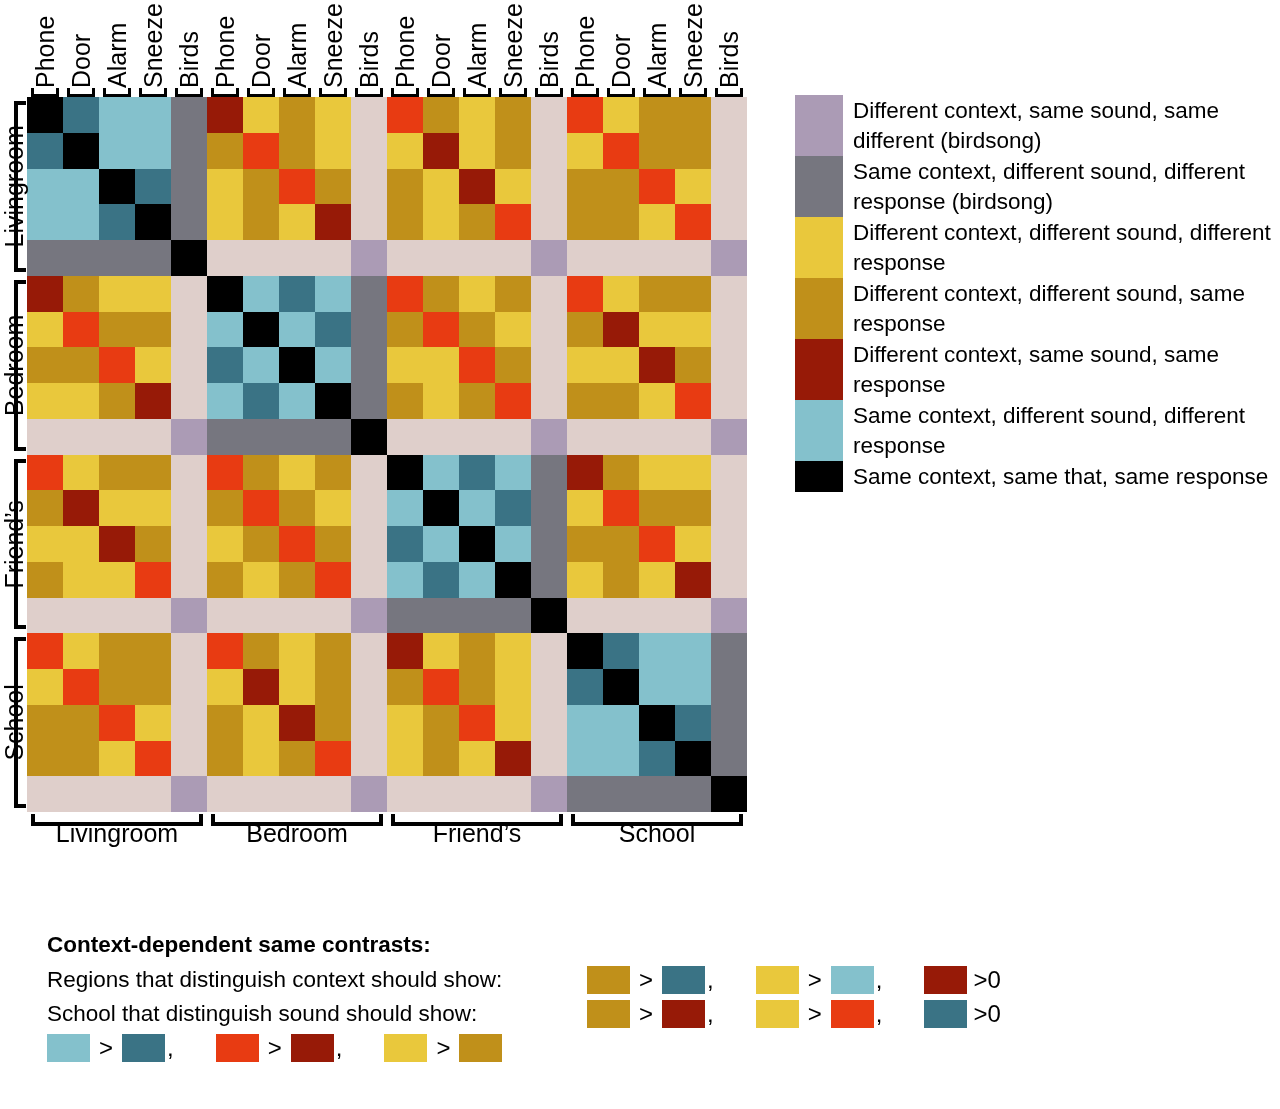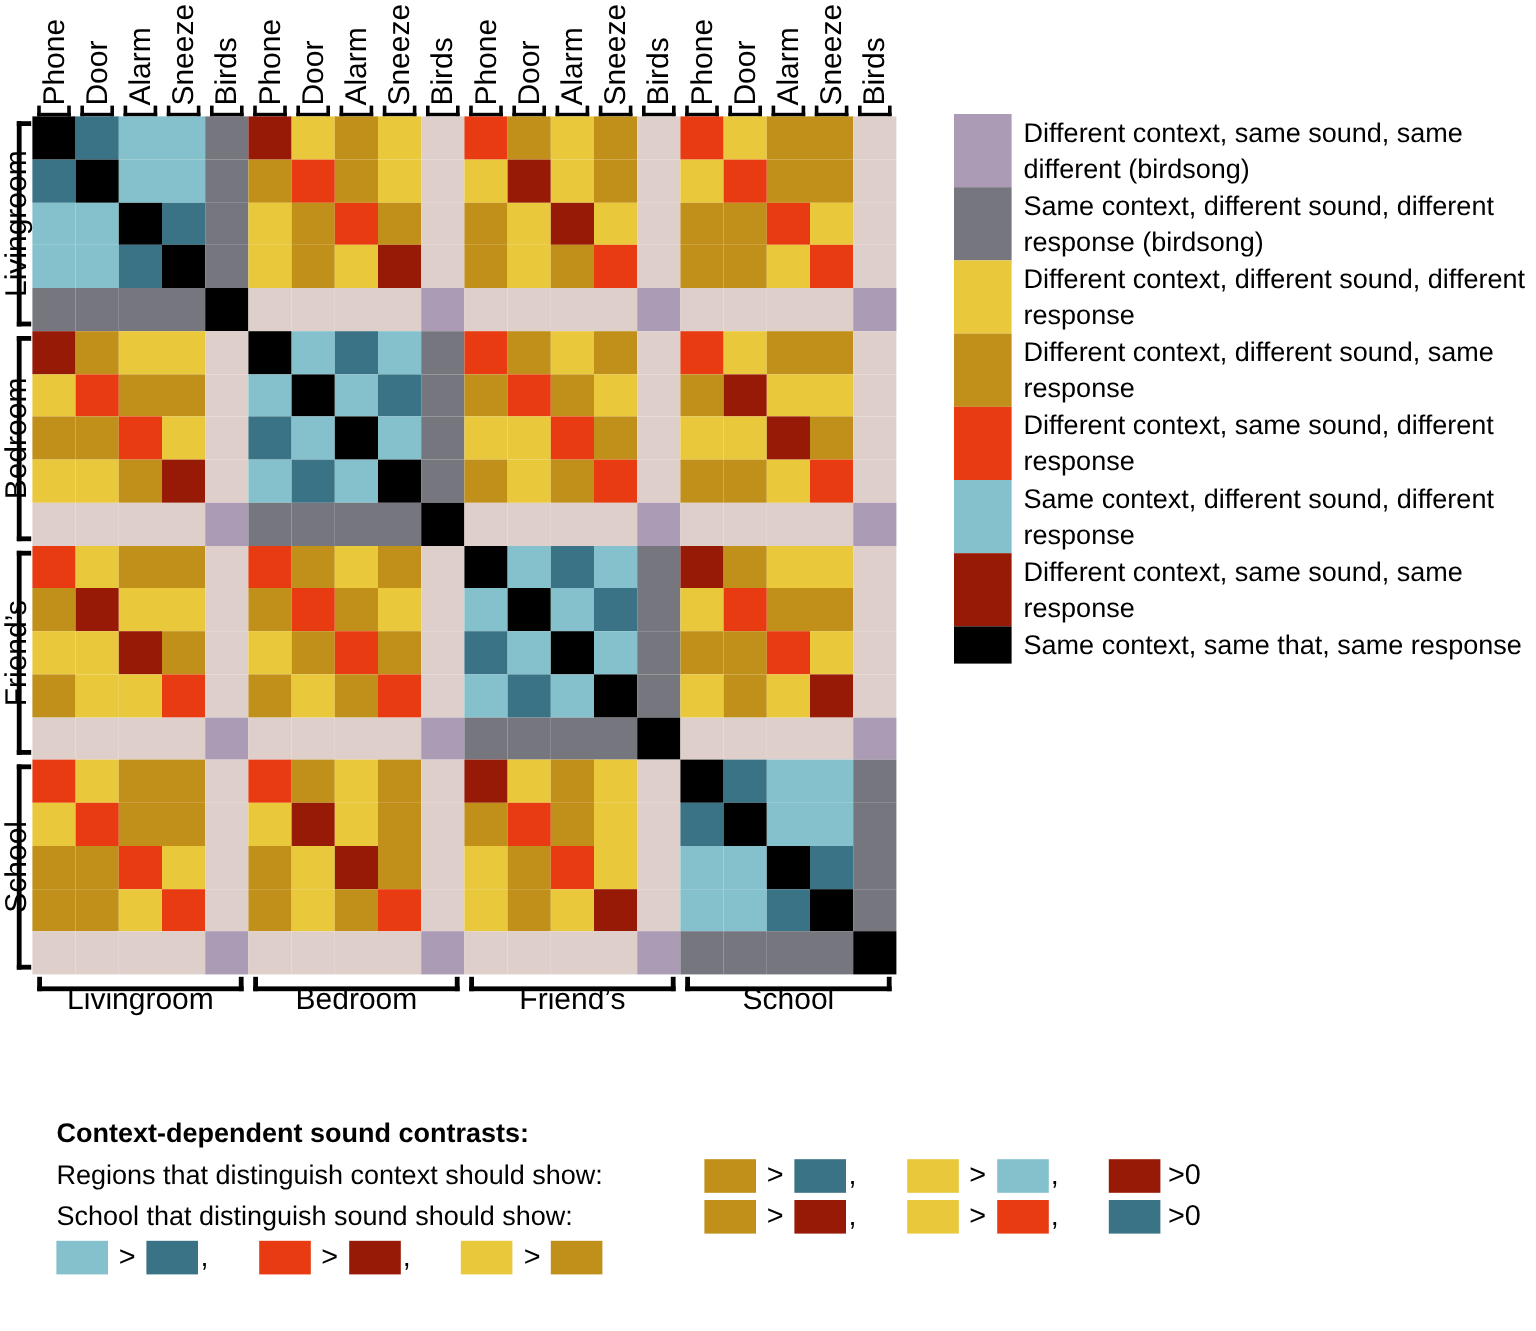--- a/index.html
+++ b/index.html
@@ -582,39 +582,35 @@
       </div>
       <div class="legend-row">
         <div class="legend-swatch" style="background: rgb(233, 200, 60);"></div>
         <div class="legend-text">Different context, different sound, different response</div>
       </div>
       <div class="legend-row">
         <div class="legend-swatch" style="background: rgb(192, 144, 26);"></div>
         <div class="legend-text">Different context, different sound, same response</div>
       </div>
       <div class="legend-row">
-        <div class="legend-swatch" style="background: rgb(232, 59, 18);"></div>
-        <div class="legend-text">Different context, same sound, different response</div>
+        <div class="legend-swatch" style="background: rgb(151, 26, 7);"></div>
+        <div class="legend-text">Different context, same sound, same response</div>
       </div>
       <div class="legend-row">
         <div class="legend-swatch" style="background: rgb(132, 193, 204);"></div>
         <div class="legend-text">Same context, different sound, different response</div>
       </div>
       <div class="legend-row">
-        <div class="legend-swatch" style="background: rgb(151, 26, 7);"></div>
-        <div class="legend-text">Different context, same sound, same response</div>
-      </div>
-      <div class="legend-row">
         <div class="legend-swatch" style="background: rgb(0, 0, 0);"></div>
         <div class="legend-text">Same context, same that, same response</div>
       </div>
     </div>
 
   <div id="caption">
-    <div class="cap-title"><span>Context-dependent sound contrasts</span><span>:</span></div>
+    <div class="cap-title"><span>Context-dependent same contrasts</span><span>:</span></div>
     <div id="cap-rows">
         <div class="cap-line">
           <div class="cap-label">Regions that distinguish context should show:</div>
           <div class="cap-groups">
             <div class="cap-group">
               <div class="cap-sq" style="background: rgb(192, 144, 26);"></div>
               <span class="cap-op">&gt;</span>
               <div class="cap-sq" style="background: rgb(58, 115, 133);"></div>
               <span class="cap-comma">,</span>
             </div>

